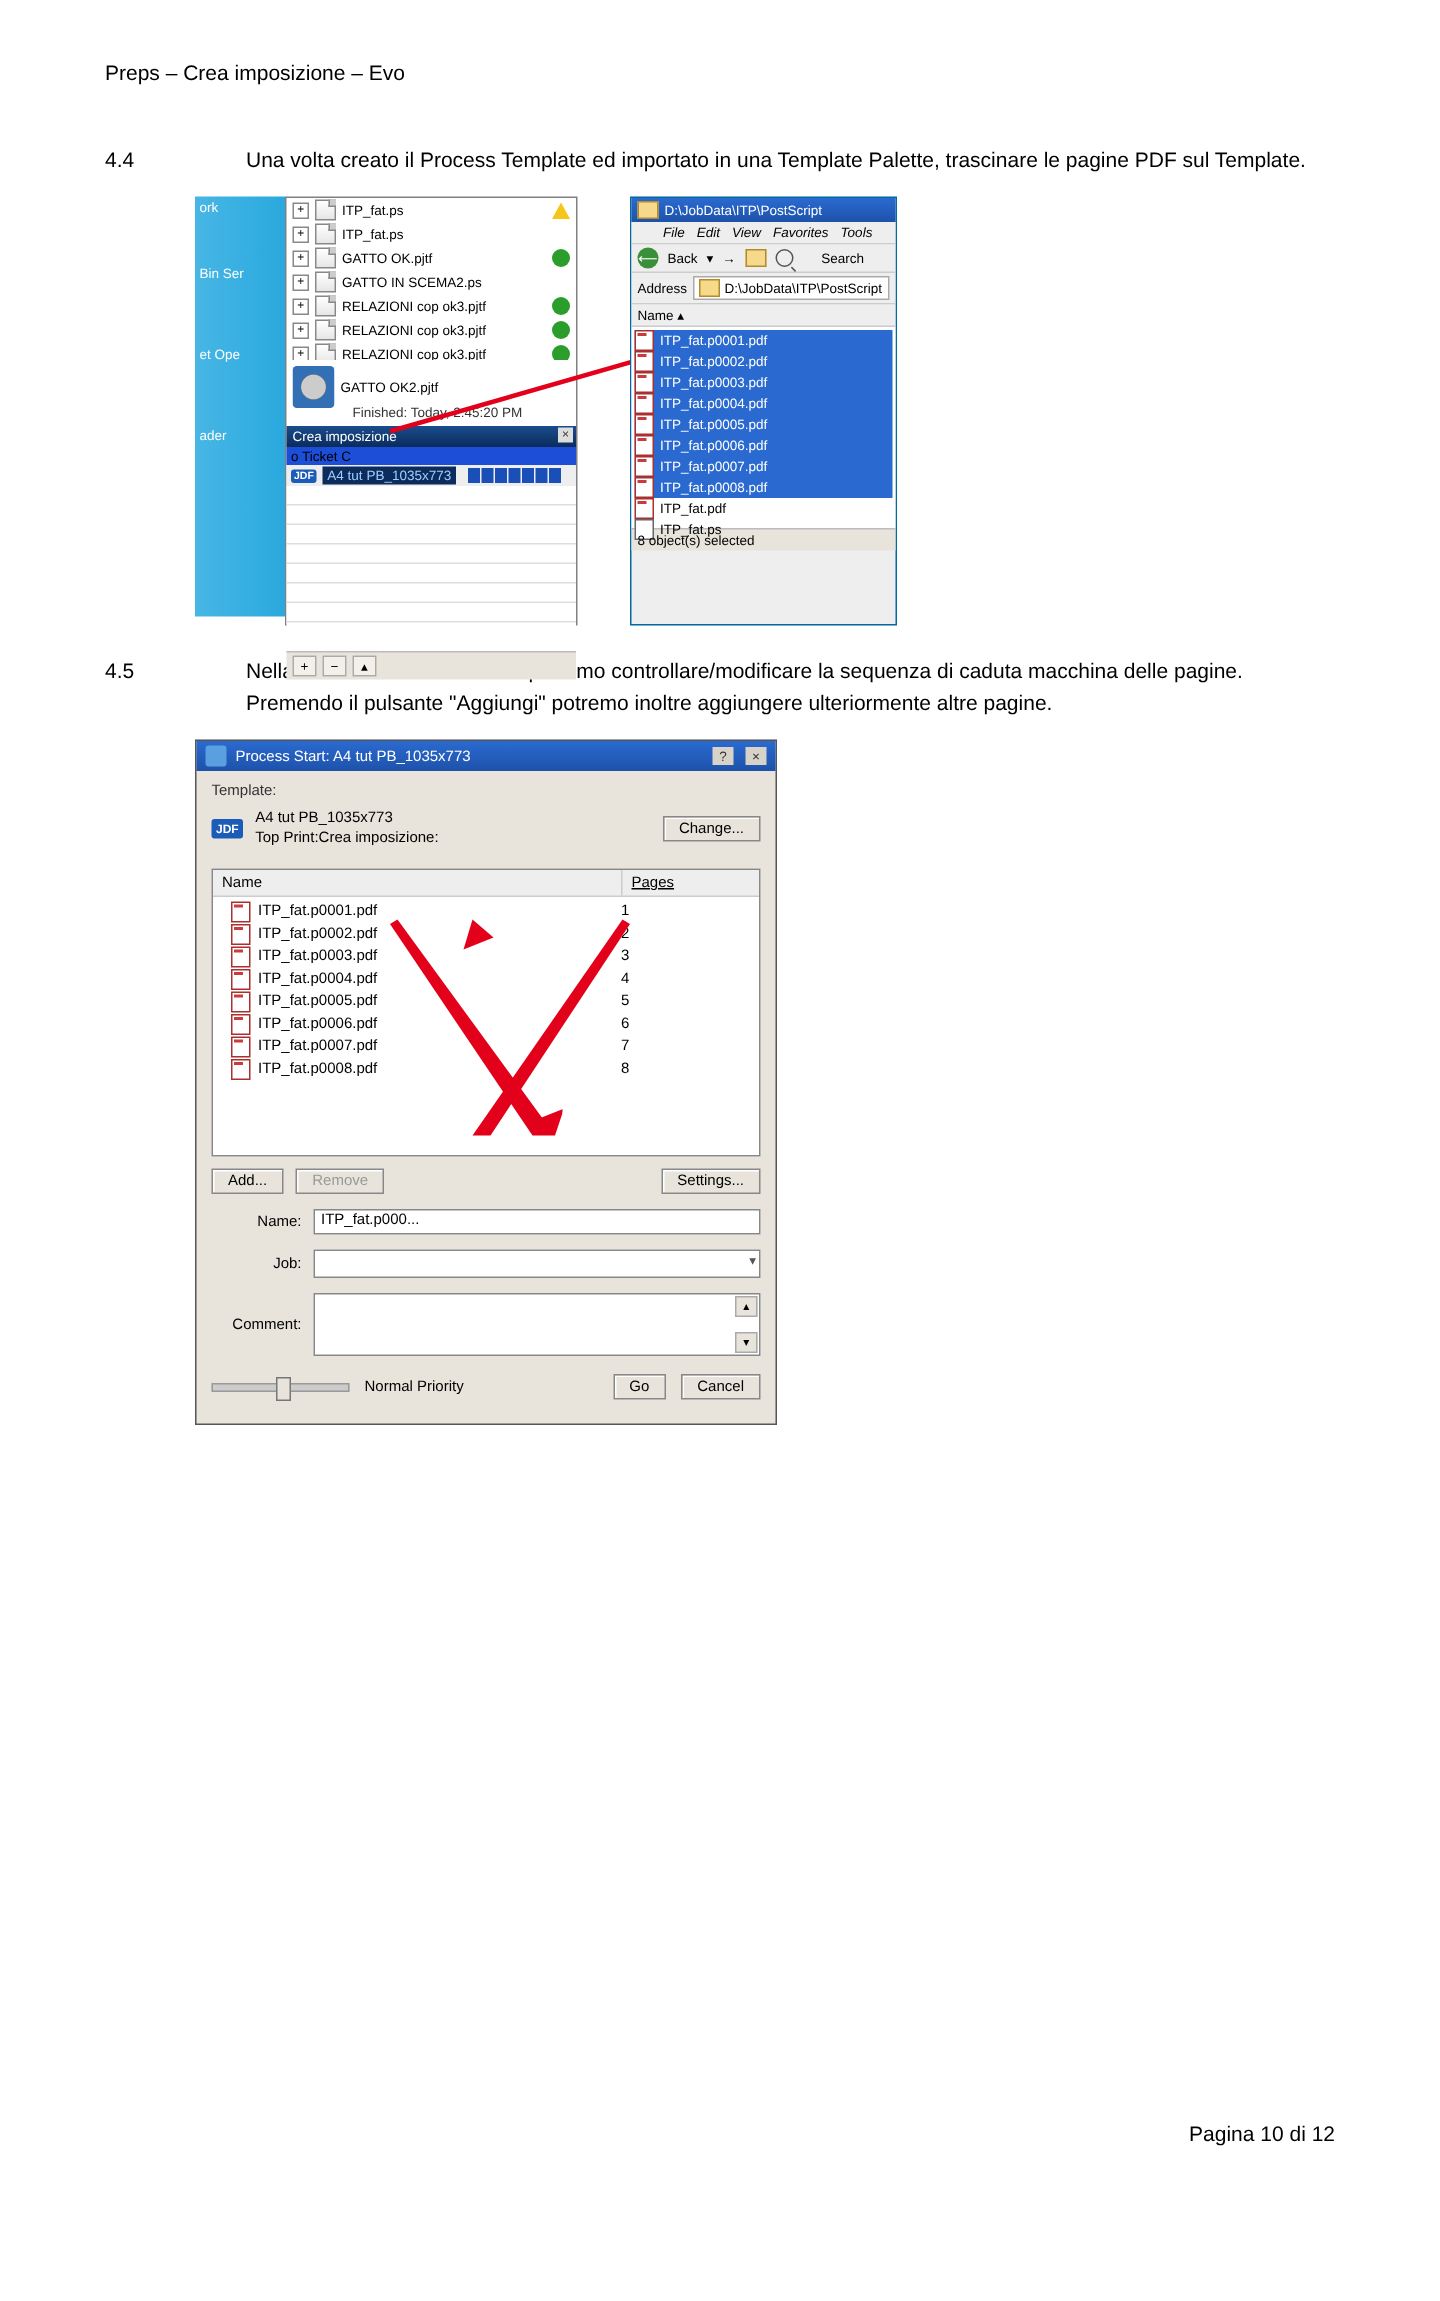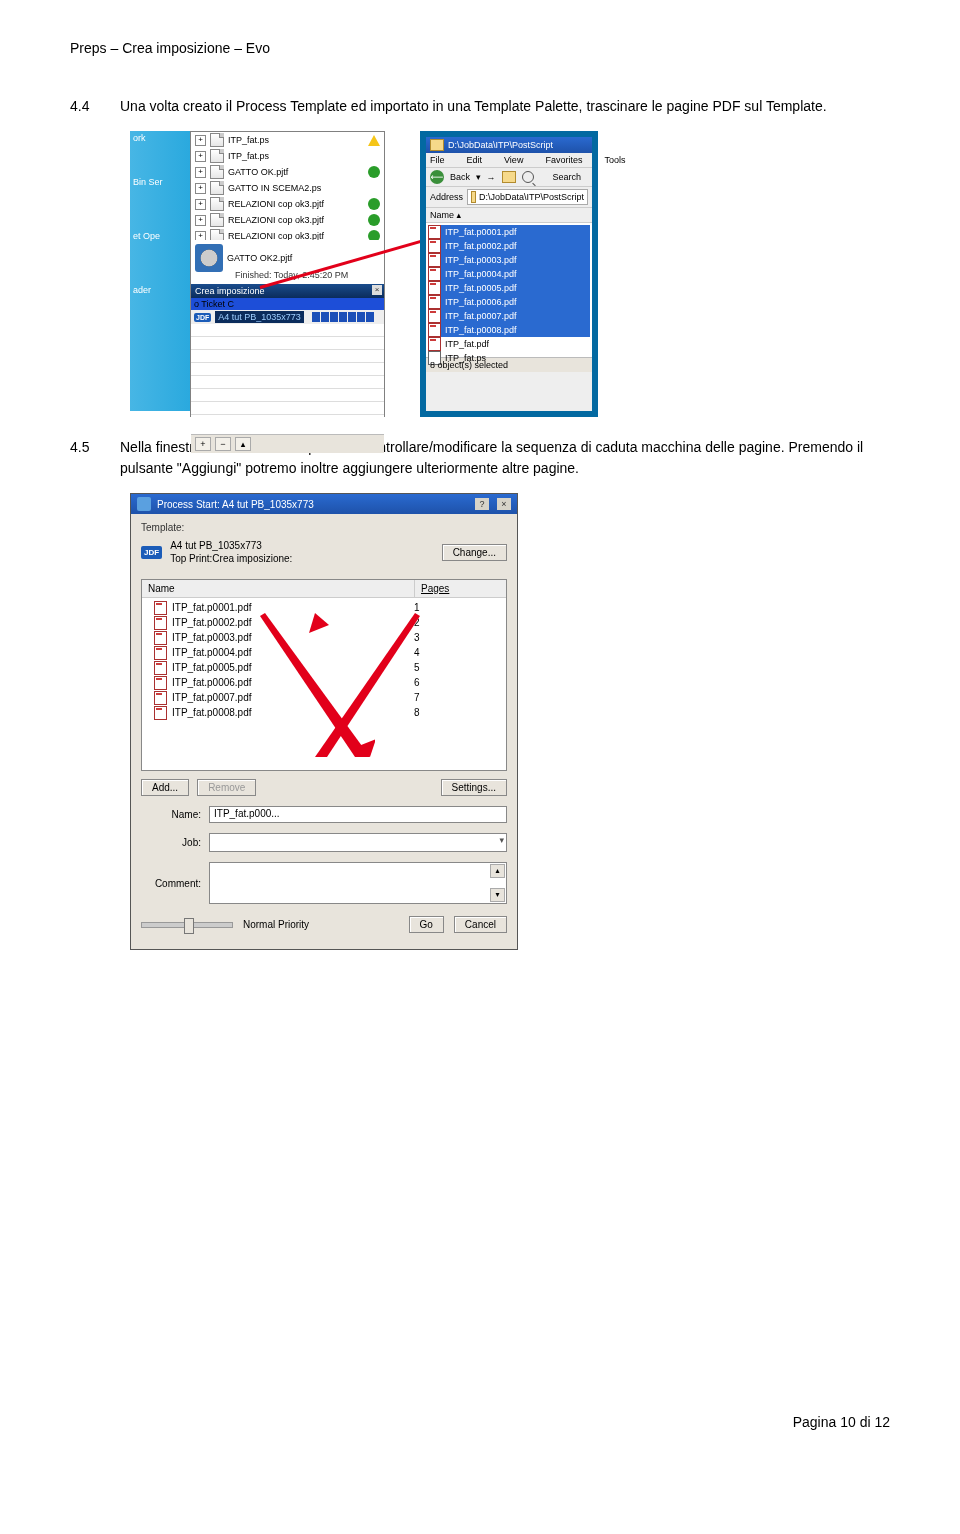--- a/index.html
+++ b/index.html
@@ -18,20 +18,21 @@
   }
   .doc-header {
     font-size: 14px;
     margin-bottom: 40px;
   }
   .para {
     font-size: 14px;
     line-height: 1.5;
     margin: 8px 0 14px 0;
     display: flex;
+    gap: 44px;
   }
   .para .num {
     width: 50px;
     flex-shrink: 0;
   }
   .para .txt { flex: 1; }
   .figure1 {
     margin: 6px 0 20px 60px;
     position: relative;
     width: 470px;
@@ -80,24 +81,24 @@
   .jdf-badge{background:#1b5cb8;color:#fff;font-size:7px;font-weight:bold;padding:1px 2px;border-radius:2px;}
   .jobname{background:#0b2c5c;color:#9fcfff;padding:1px 3px;}
   .prog{display:flex;gap:1px;margin-left:4px;}
   .prog i{width:8px;height:10px;background:#1b4fb8;display:block;}
   .f1-empty{height:110px;background:#fff;display:flex;flex-direction:column;}
   .f1-empty .r{height:12px;border-bottom:1px solid #ddd;}
   .f1-bottombar{height:18px;background:#e8e4dc;border-top:1px solid #bbb;display:flex;align-items:center;gap:4px;padding:0 4px;font-size:10px;}
   .tiny-btn{width:14px;height:12px;border:1px solid #aaa;background:#f3f0e9;display:flex;align-items:center;justify-content:center;font-size:9px;}
   .red-line1{position:absolute;left:130px;top:155px;width:210px;height:3px;background:#e2001a;transform:rotate(-16deg);transform-origin:left center;}
   
-  .f1-explorer{position:absolute;left:290px;top:0;width:178px;height:286px;background:#eee;border:6px solid #0369a1;font-size:9px;box-sizing:border-box;}
+  .f1-explorer{position:absolute;left:290px;top:0;width:178px;height:286px;background:#eee;border:1px solid #0369a1;font-size:9px;box-sizing:border-box;}
   .exp-title{background:linear-gradient(#2a6ad0,#1e52aa);color:#fff;padding:2px 4px;display:flex;align-items:center;gap:4px;}
   .folder-ico{width:12px;height:10px;background:#f6d98a;border:1px solid #b28b2e;display:inline-block;}
-  .exp-menu{background:#eee;border-bottom:1px solid #ccc;padding:2px 4px;display:flex;gap:22px;}
+  .exp-menu{background:#eee;border-bottom:1px solid #ccc;padding:2px 21px;display:flex;gap:8px;font-style:italic;}
   .exp-tb{background:#eee;border-bottom:1px solid #ccc;padding:2px 4px;display:flex;align-items:center;gap:6px;}
   .back-btn{width:14px;height:14px;border-radius:50%;background:#3a8f3a;color:#fff;display:flex;align-items:center;justify-content:center;font-size:9px;}
   .search-btn{display:flex;align-items:center;gap:19px;}
   .mag{width:10px;height:10px;border:1px solid #555;border-radius:50%;position:relative;}
   .mag:after{content:"";position:absolute;right:-3px;bottom:-3px;width:4px;height:1px;background:#555;transform:rotate(45deg);}
   .exp-addr{background:#eee;border-bottom:1px solid #ccc;padding:2px 4px;display:flex;align-items:center;gap:4px;}
   .addr-field{flex:1;background:#fff;border:1px solid #aaa;padding:1px 3px;display:flex;align-items:center;gap:3px;white-space:nowrap;overflow:hidden;}
   .exp-colhdr{background:#eee;border-bottom:1px solid #ccc;padding:2px 4px;}
   .exp-list{background:#fff;height:130px;padding:2px;}
   .exp-row{display:flex;align-items:center;gap:4px;height:14px;}

